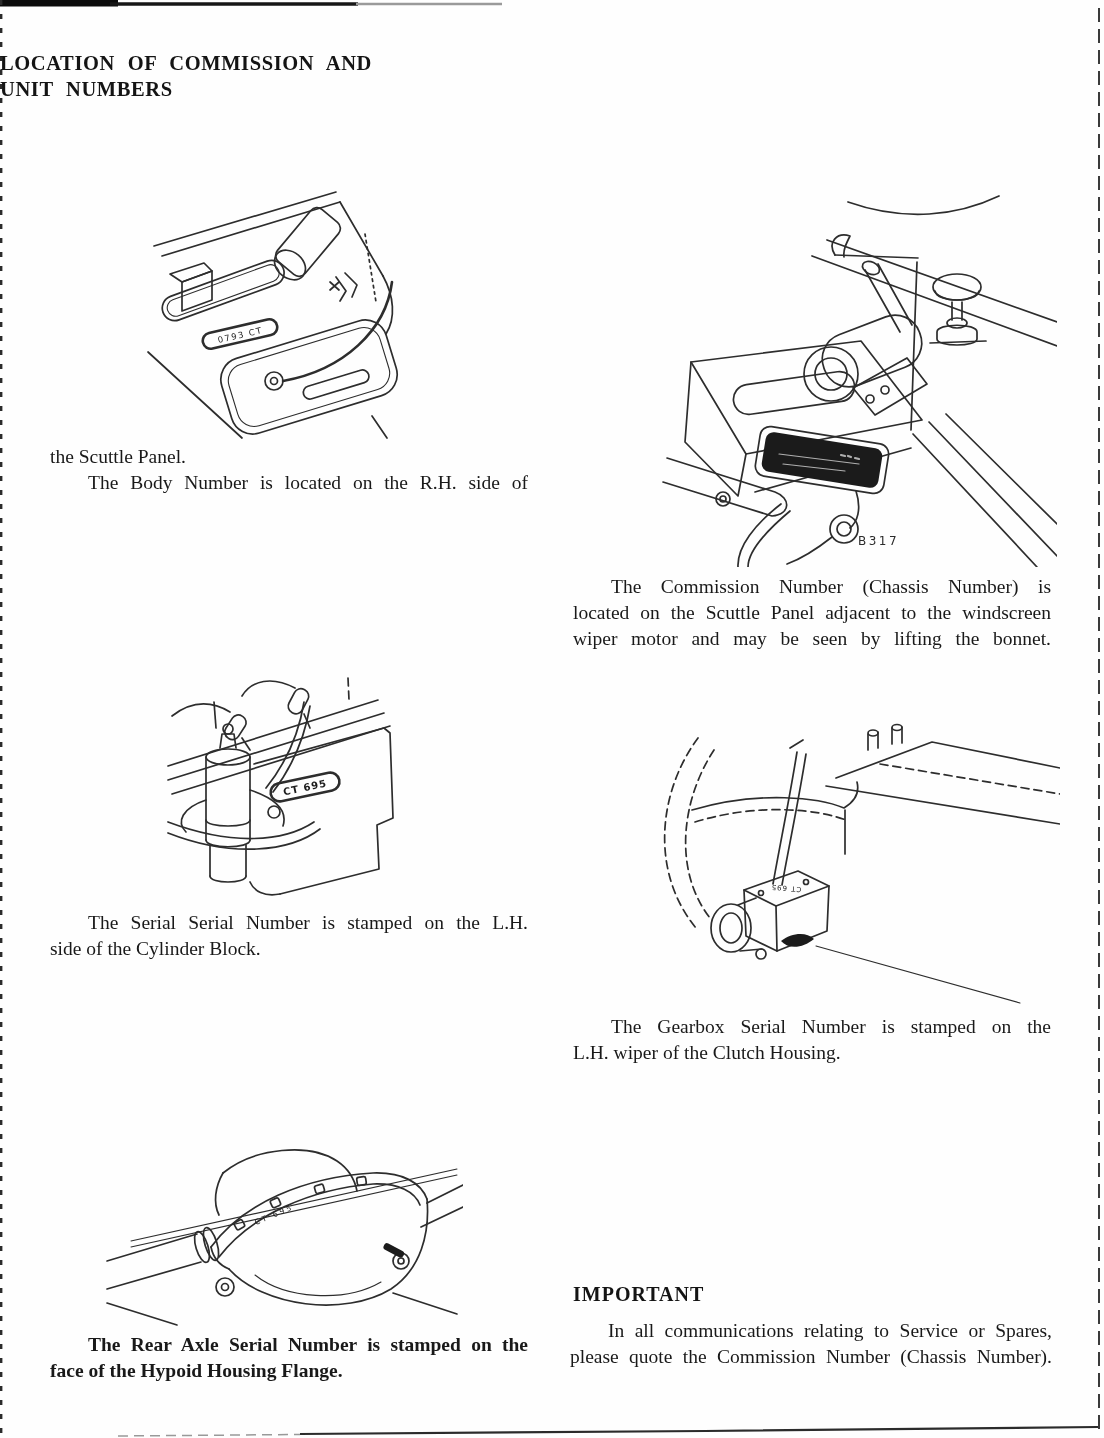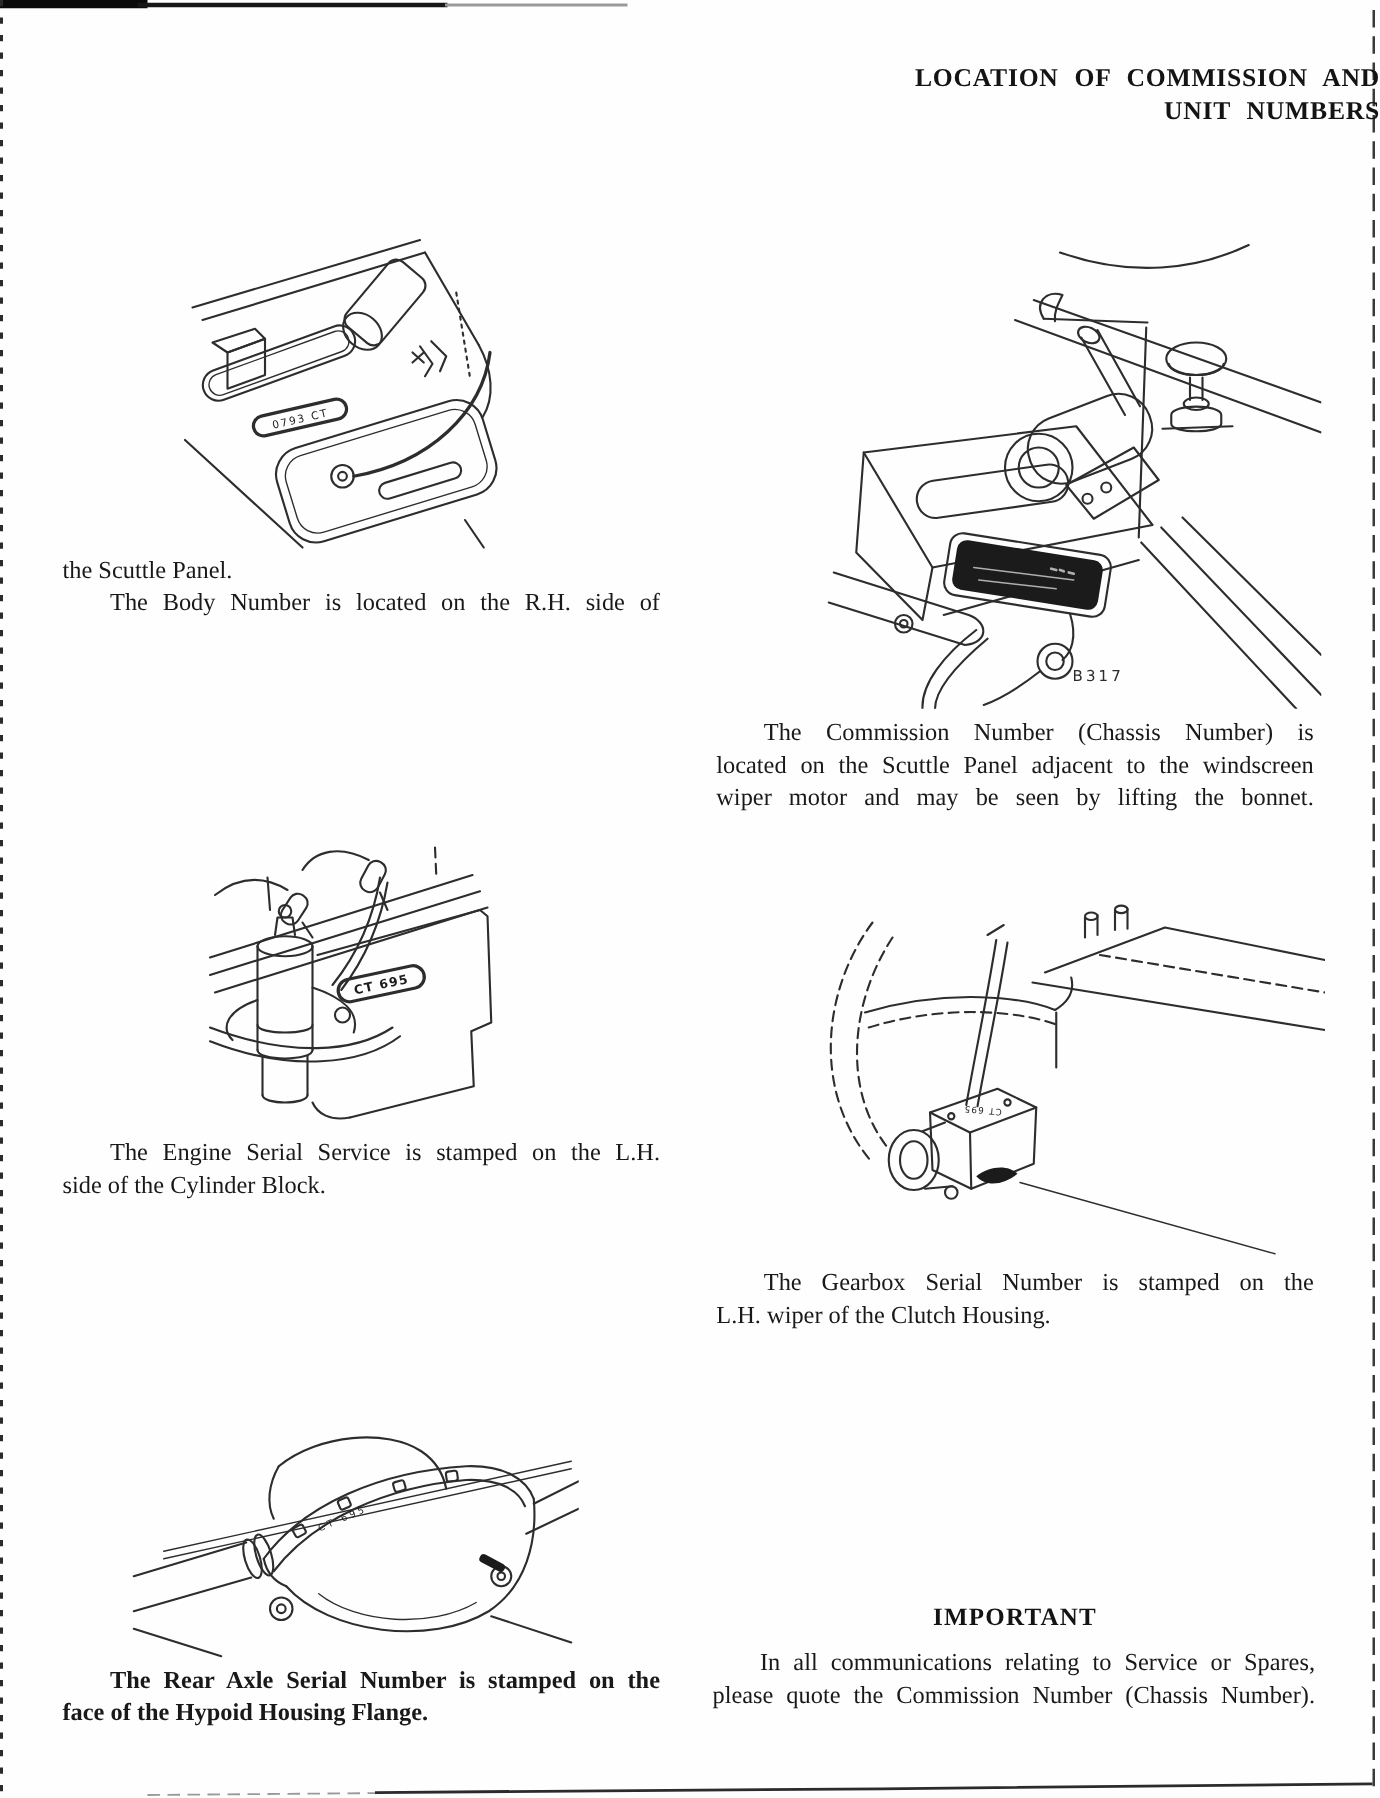--- a/index.html
+++ b/index.html
@@ -2,21 +2,21 @@
 <html><head>
 <meta charset="utf-8">
 <style>
   html,body { margin:0; padding:0; background:#ffffff; }
   .page {
     position:relative; width:1104px; height:1438px; background:#fefefe;
     font-family:"Liberation Serif", serif; color:#1e1e1e; overflow:hidden;
   }
   .edges { position:absolute; left:0; top:0; width:1104px; height:1438px; pointer-events:none; }
   .title {
-    position:absolute; top:50px; left:0; width:1104px; text-align:right;
+    position:absolute; top:50px; left:0; width:1104px; text-align:left;
     font-weight:bold; font-size:20.5px; line-height:26px; letter-spacing:.6px;
     word-spacing:7px; color:#141414;
   }
   .caption { position:absolute; font-size:19.5px; line-height:26px; color:#191919; }
   .cl { text-align:justify; }
   .jf { text-align-last:justify; }
   .ind { text-indent:38px; }
   .fig { position:absolute; }
   .fig g.art { stroke:#2d2d2d; fill:none; stroke-width:1.7; stroke-linecap:round; stroke-linejoin:round; }
   .fig .thick { stroke-width:2.6; }
@@ -24,21 +24,21 @@
   .fig .dash  { stroke-dasharray:8 5; }
   .fig .dots  { stroke-dasharray:2.5 4; }
   .fig .dark  { fill:#1b1b1b; stroke:none; }
   .fig .wht   { stroke:rgba(255,255,255,.65); fill:none; stroke-width:1.2; stroke-linecap:round; }
   .fig text   { fill:#1c1c1c; stroke:none; font-family:"DejaVu Sans", sans-serif; }
   .fig-label {
     position:absolute; font-family:"DejaVu Sans", sans-serif; font-size:12px;
     letter-spacing:2.5px; color:#2c2c2c;
   }
   .imp-head {
-    position:absolute; left:573px; top:1283px; width:478px; text-align:center;
+    position:absolute; left:573px; top:1283px; width:478px; 
     font-weight:bold; font-size:20px; letter-spacing:1px; word-spacing:3px; color:#141414;
   }
 </style>
 </head>
 <body>
 
 <div class="page">
 
   <svg class="edges" viewBox="0 0 1104 1438">
     <path d="M0,3 L118,3" stroke="#0b0b0b" stroke-width="7" fill="none"></path>
@@ -182,21 +182,21 @@
         <rect class="thick" x="118" y="106" width="70" height="18" rx="9" transform="rotate(-12 153 115)"></rect>
         <circle cx="122" cy="140" r="6"></circle>
         <path d="M102,92 L232,56 L238,61 L241,146 L225,153 L227,197 L128,222"></path>
         <path d="M128,222 C112,225 102,219 98,210"></path>
       </g>
       <text x="153" y="119" text-anchor="middle" font-size="10" font-weight="bold" letter-spacing="1" transform="rotate(-12 153 115)">CT 695</text>
     </svg>
   </div>
 
   <div class="caption" style="left:50px; top:910px; width:478px;">
-    <div class="cl jf ind">The Engine Serial Service is stamped on the L.H.</div>
+    <div class="cl jf ind">The Serial Serial Number is stamped on the L.H.</div>
     <div class="cl">side of the Cylinder Block.</div>
   </div>
 
   <div class="fig" style="left:640px; top:722px;">
     <svg width="420" height="282" viewBox="0 0 420 282">
       <g class="art">
         <path class="dash" d="M58,16 C18,70 10,150 56,206"></path>
         <path class="dash" d="M74,28 C40,80 34,150 70,196"></path>
         <path d="M52,88 C120,68 180,76 204,86 C214,80 220,72 217,60"></path>
         <path class="dash" d="M55,100 C120,80 180,88 206,98"></path>

